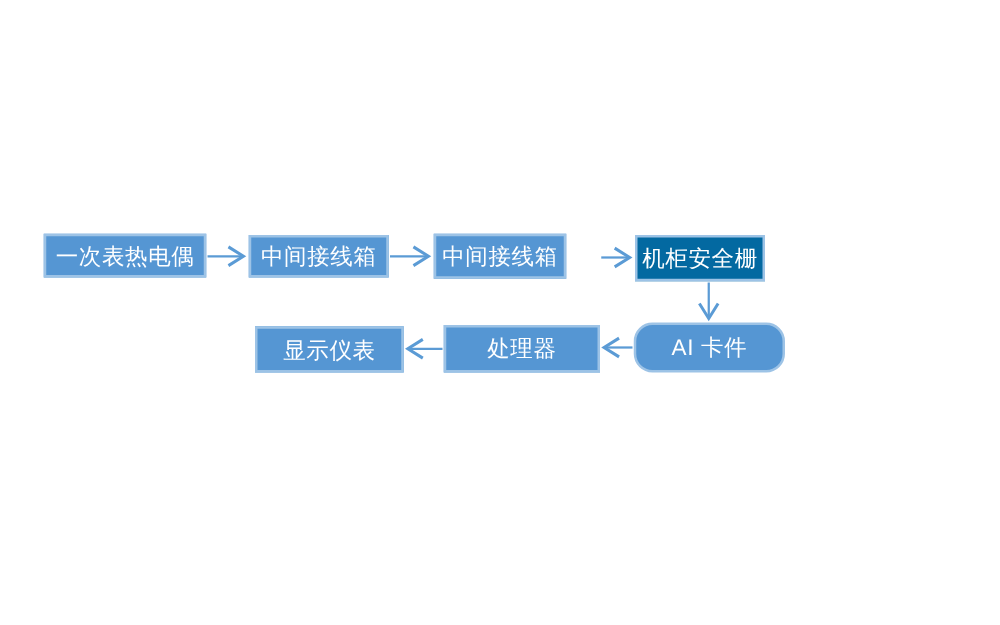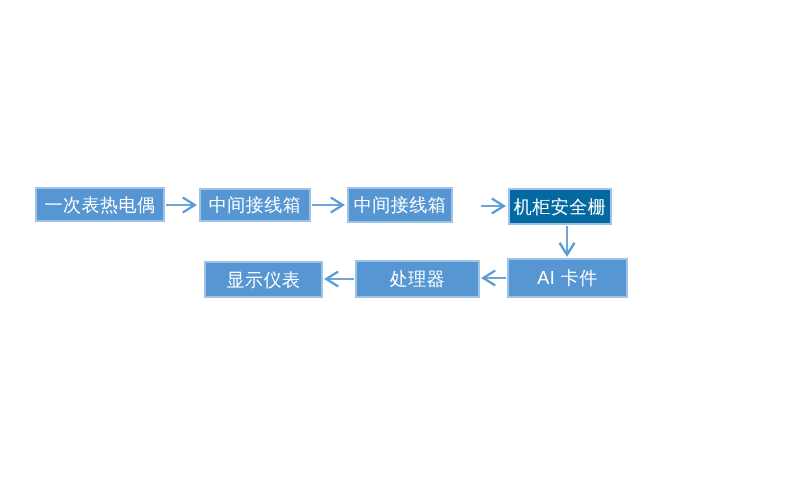--- a/index.html
+++ b/index.html
@@ -68,17 +68,17 @@
       </div>
       <div class="flow-node" style="left: 508px; top: 188px; width: 104px; height: 37px; background: #0369a1; border-color: rgb(157, 195, 230);">
         <span class="node-label" style="color: rgb(255, 255, 255);">机柜安全栅</span>
       </div>
       <div class="flow-node" style="left: 204px; top: 261px; width: 119px; height: 37px; background: rgb(85, 150, 211); border-color: rgb(157, 195, 230);">
         <span class="node-label" style="color: rgb(255, 255, 255);">显示仪表</span>
       </div>
       <div class="flow-node" style="left: 355px; top: 260px; width: 125px; height: 38px; background: rgb(85, 150, 211); border-color: rgb(157, 195, 230);">
         <span class="node-label" style="color: rgb(255, 255, 255);">处理器</span>
       </div>
-      <div class="flow-node" style="left: 507px; top: 258px; width: 121px; height: 40px; background: rgb(85, 150, 211); border-color: rgb(157, 195, 230);">
+      <div class="flow-node" style="left: 507px; top: 258px; width: 121px; height: 40px; background: rgb(85, 150, 211); border-color: rgb(157, 195, 230); border-radius: 15px;">
         <span class="node-label" style="color: rgb(255, 255, 255);">AI 卡件</span>
       </div>
     </div>
 </div>
 
 </body></html>

